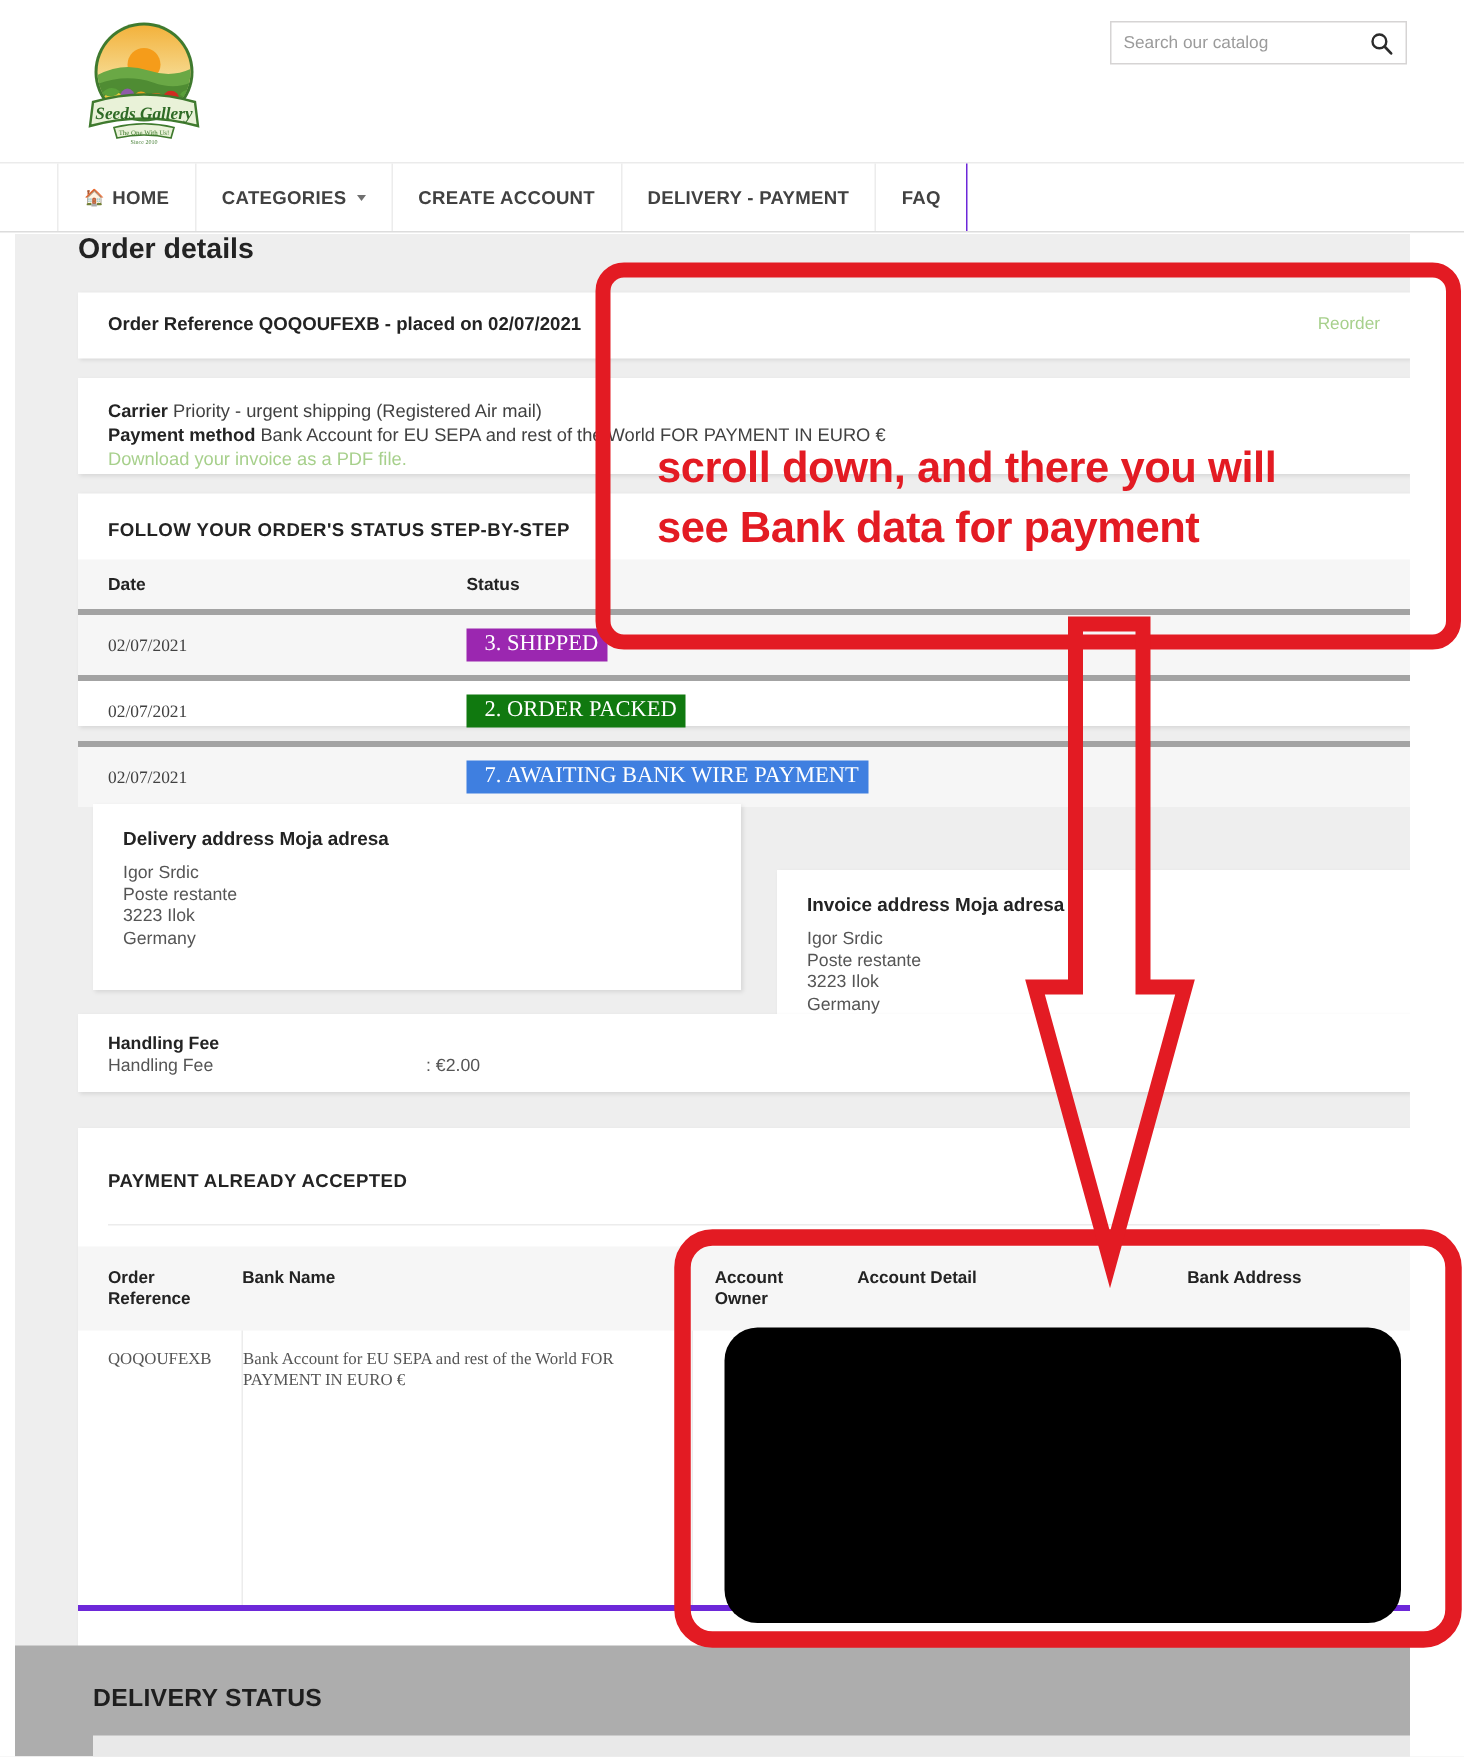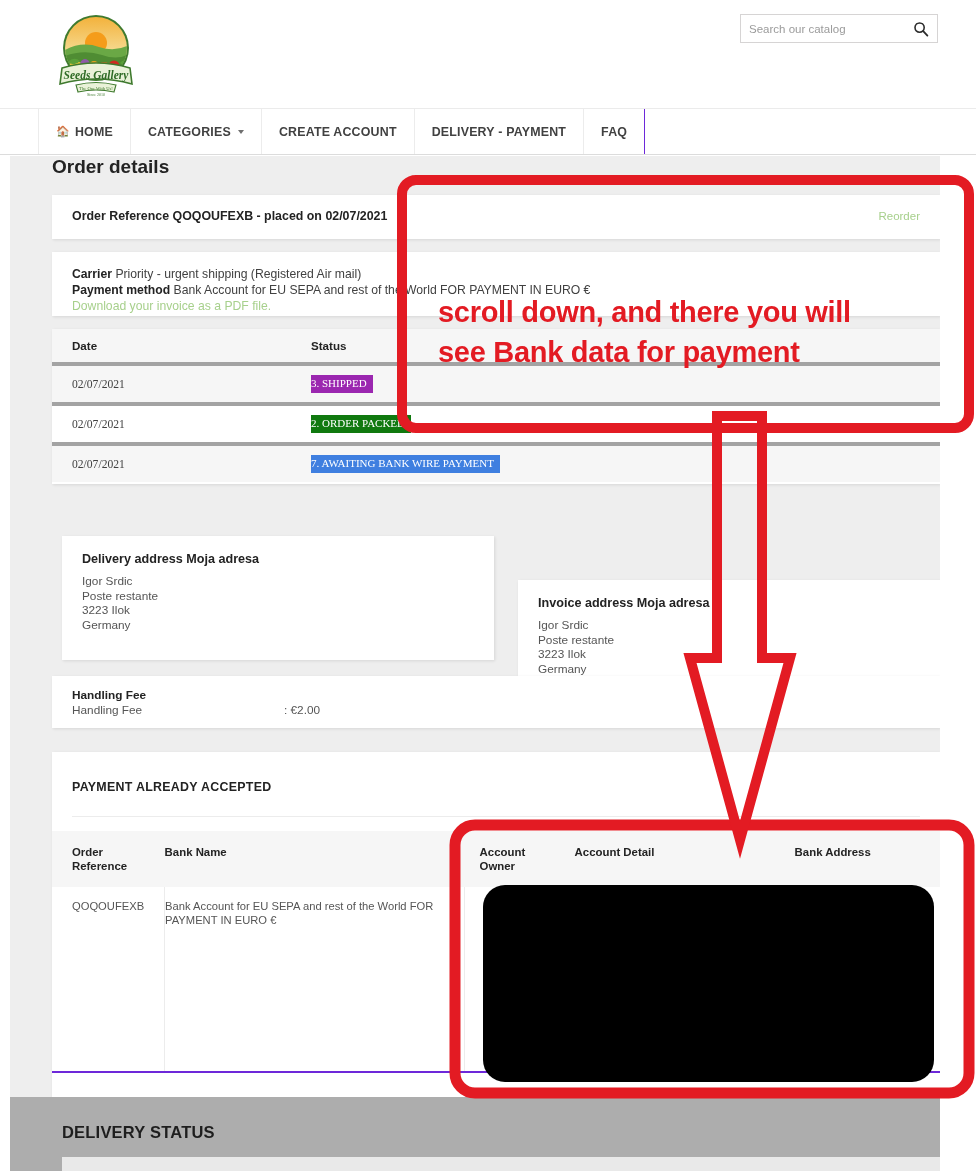--- a/index.html
+++ b/index.html
@@ -147,22 +147,22 @@
   .status-table td {
     font-size: 11.6px; color: #414141;
     padding: 9px 0 9px 20px;
     border-top: 4px solid #a3a3a3;
     font-family: Liberation Serif, serif;
   }
   .status-table tr.alt td { background: #f6f6f6; }
   .badge {
     display: inline-block;
     color: #ffffff;
-    font-size: 11px;
-    padding: 3px 6px 4px 0;
+    font-size: 15px;
+    padding: 3px 6px 4px 12px;
     line-height: 1;
     white-space: nowrap;
   }
 
   
   .card-addr-left { left: 52px; top: 380px; width: 432px; height: 124px; padding: 16px 20px; }
   .card-addr-right { left: 508px; top: 380px; width: 432px; height: 96px; padding: 16px 20px; margin-top: 44px; }
   .addr-title { font-size: 12.6px; font-weight: bold; color: #232323; margin-bottom: 8px; }
   .addr-line { font-size: 11.8px; color: #555555; line-height: 14.5px; }
 
@@ -187,22 +187,23 @@
     padding: 14px 8px 14px 0;
     vertical-align: top;
     line-height: 14px;
   }
   .pay-table td {
     font-size: 11.2px; color: #555555;
     padding: 12px 20px 12px 0;
     vertical-align: top;
     line-height: 14px;
     border-left: 1px solid #ececec;
-    border-bottom: 2px solid #6d28d9;
+    border-bottom: 4px solid #6d28d9;
     height: 185px;
+    font-family: Liberation Serif, serif;
   }
   .pay-table th:first-child, .pay-table td:first-child { padding-left: 20px; border-left: none; }
   .pay-table th.c1, .pay-table td.c1 { width: 96px; }
   .pay-table th.c2, .pay-table td.c2 { width: 300px; }
   .pay-table th.c3, .pay-table td.c3 { width: 98px; padding-left: 15px; }
   .pay-table th.c4, .pay-table td.c4 { width: 220px; padding-left: 12px; }
   .pay-table th.c5, .pay-table td.c5 { padding-left: 12px; }
 
   
   .delivery-bar {
@@ -330,20 +331,21 @@
         <span>Priority - urgent shipping (Registered Air mail)</span>
       </div>
       <div class="carrier-line">
         <b>Payment method</b>
         <span>Bank Account for EU SEPA and rest of the World FOR PAYMENT IN EURO €</span>
       </div>
       <div class="invoice-link">Download your invoice as a PDF file.</div>
     </div>
 
     <div class="card card-status">
+      <div class="status-head">FOLLOW YOUR ORDER'S STATUS STEP-BY-STEP</div>
       <table class="status-table">
         <thead>
           <tr>
             <th style="width:244px">Date</th>
             <th class="col-status">Status</th>
           </tr>
         </thead>
         <tbody>
           <tr class="alt">
             <td>02/07/2021</td>

